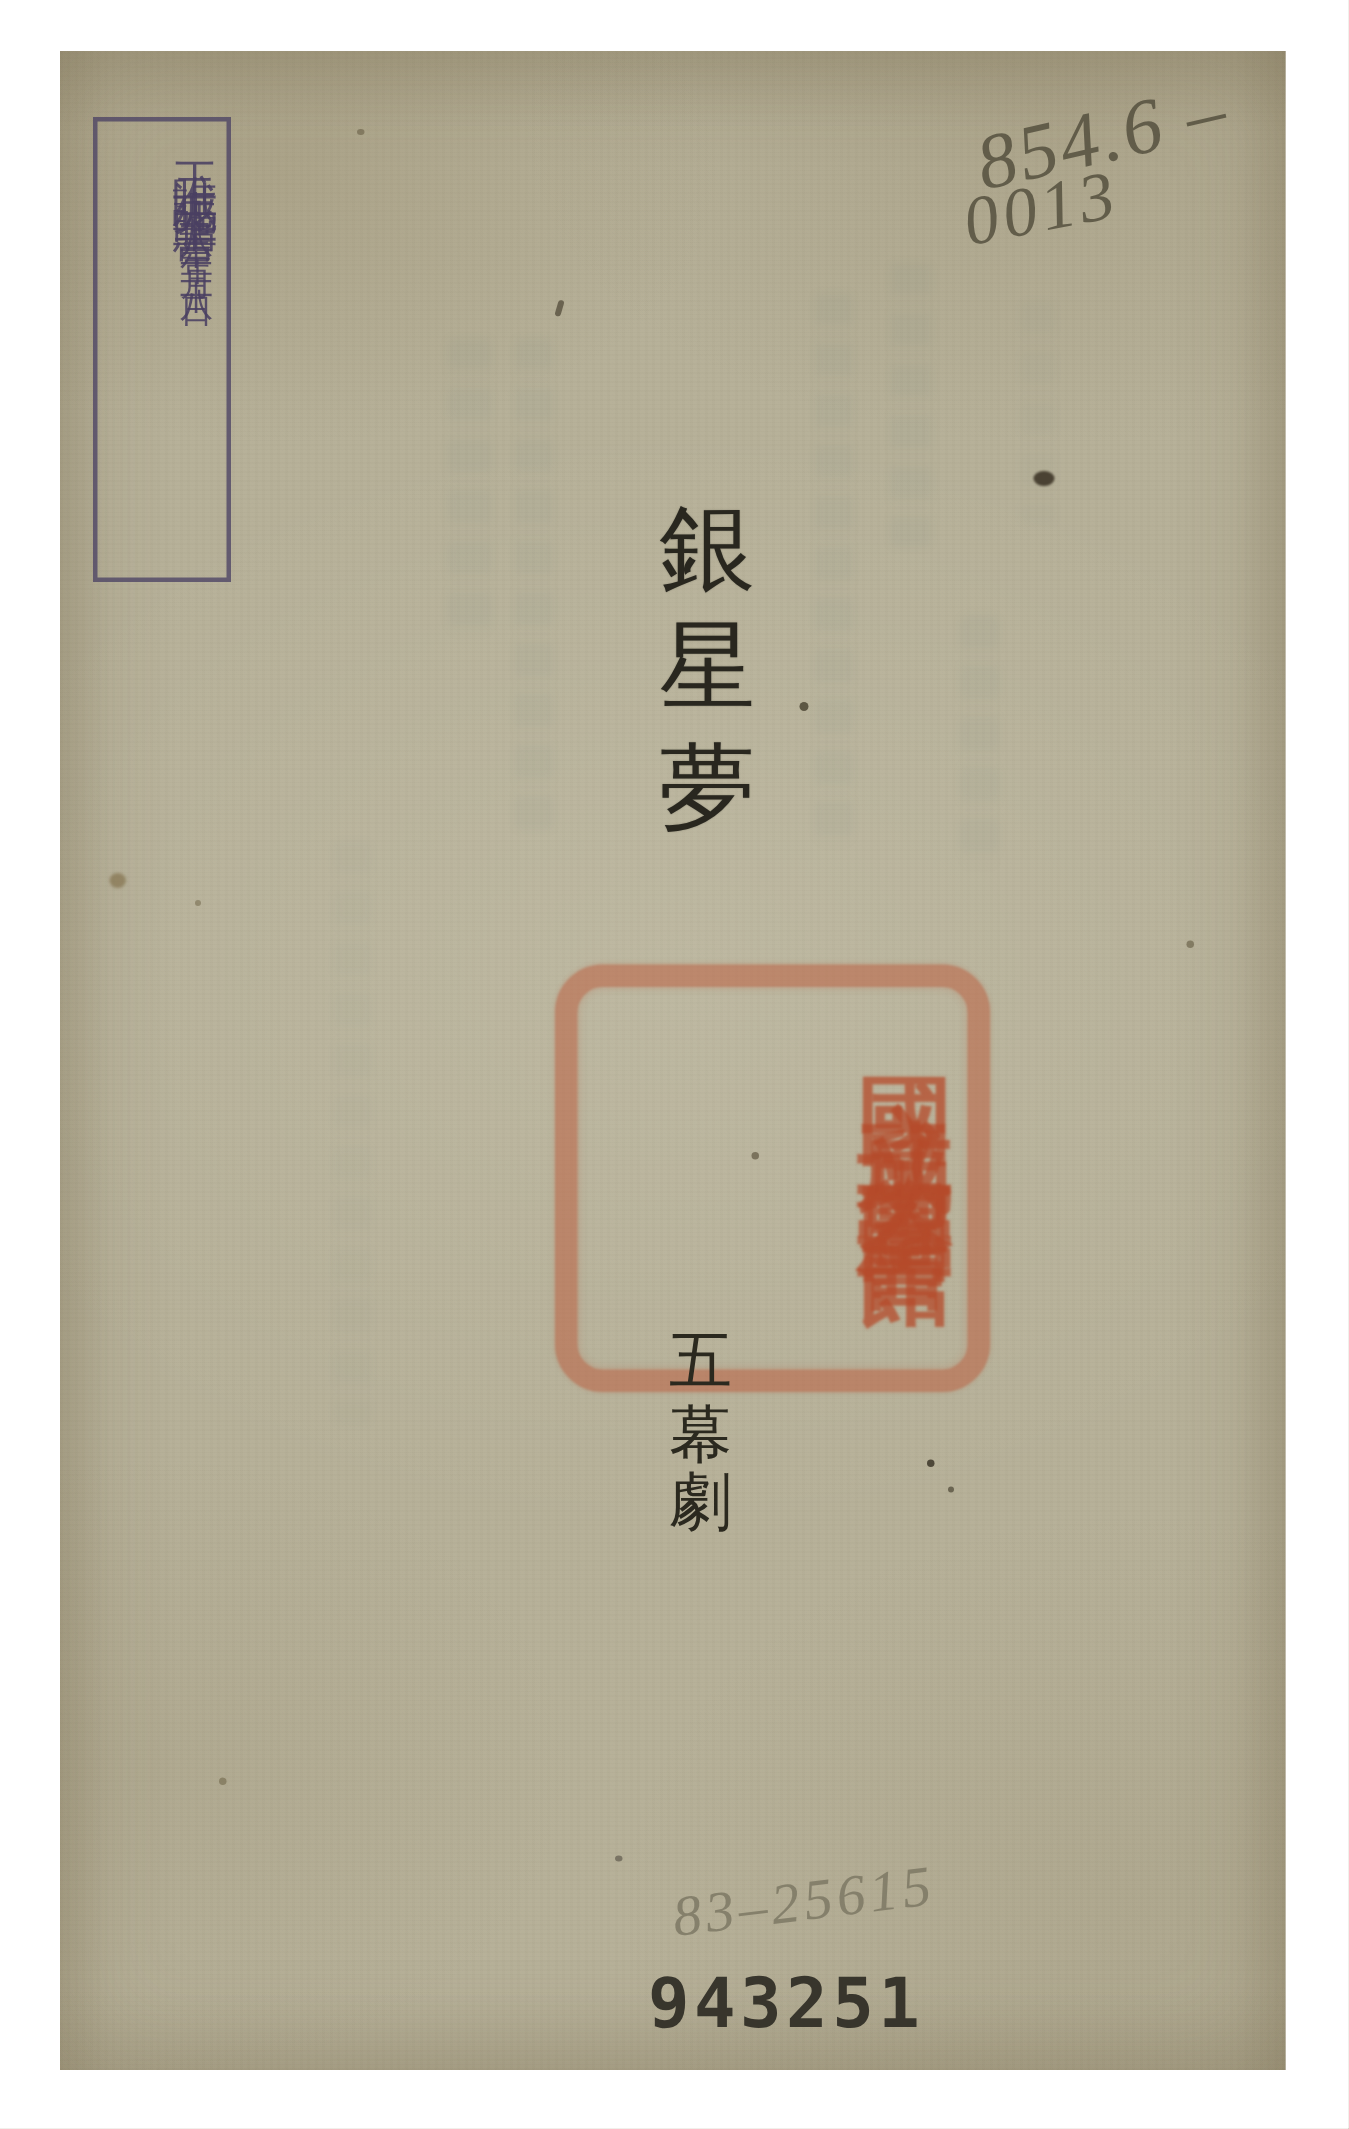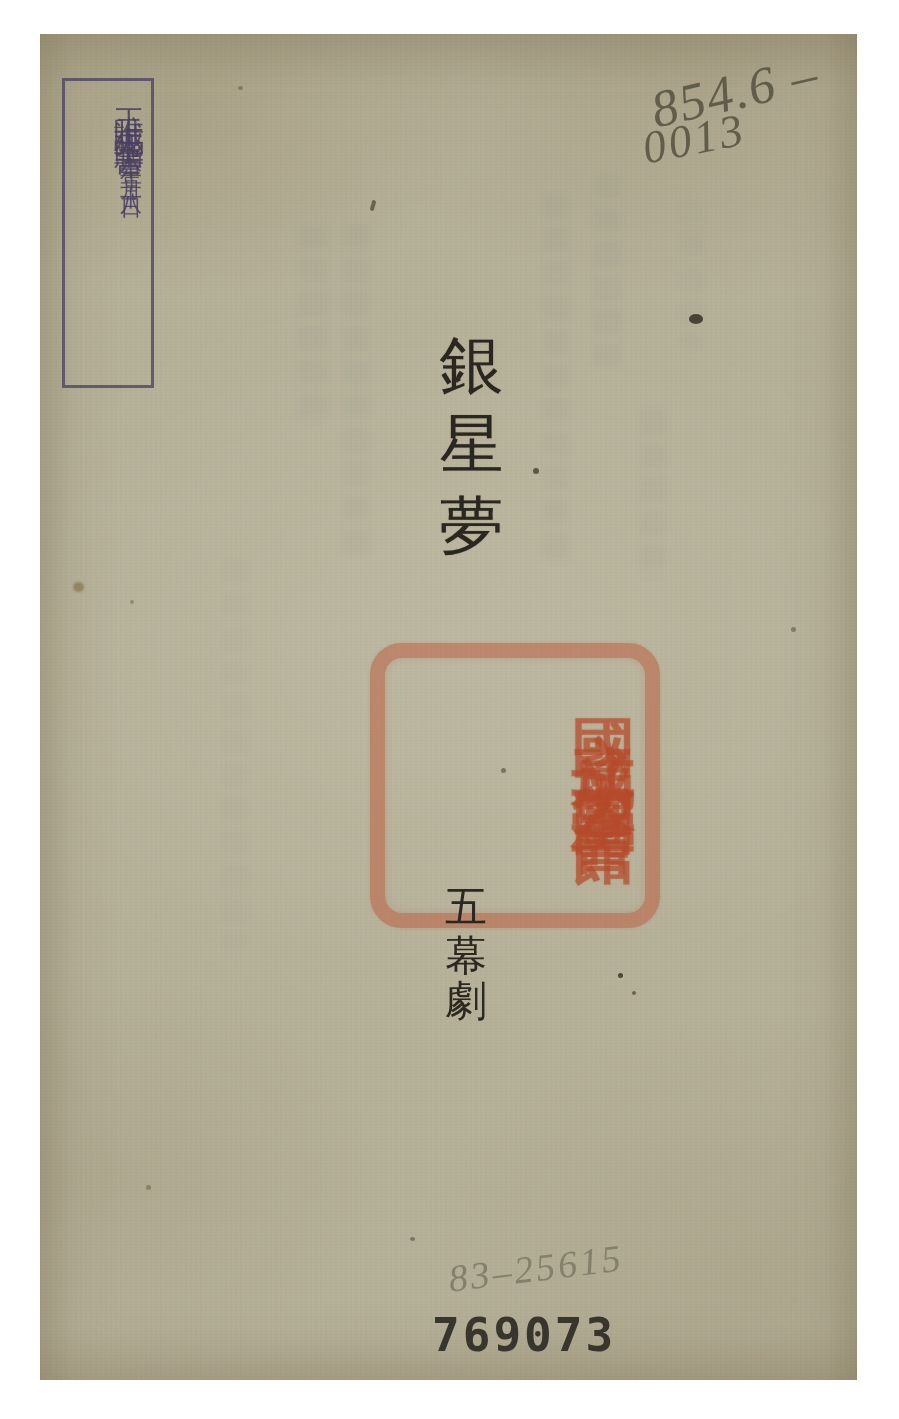--- a/index.html
+++ b/index.html
@@ -216,21 +216,21 @@
     <div class="book-title">銀星夢</div>
 
     <div class="library-seal">
       <div class="seal-text">國立成功大學圖書館</div>
     </div>
 
     <div class="book-subtitle">五幕劇</div>
 
     <div class="hw hw-pencil">83–25615</div>
 
-    <div class="accession-number">769073</div>
+    <div class="accession-number">943251</div>
 
     <div class="speck s1"></div>
     <div class="speck s2"></div>
     <div class="speck s3"></div>
     <div class="speck s4"></div>
     <div class="speck s5"></div>
     <div class="speck s6"></div>
     <div class="speck s7"></div>
     <div class="speck s8"></div>
     <div class="speck s9"></div>

